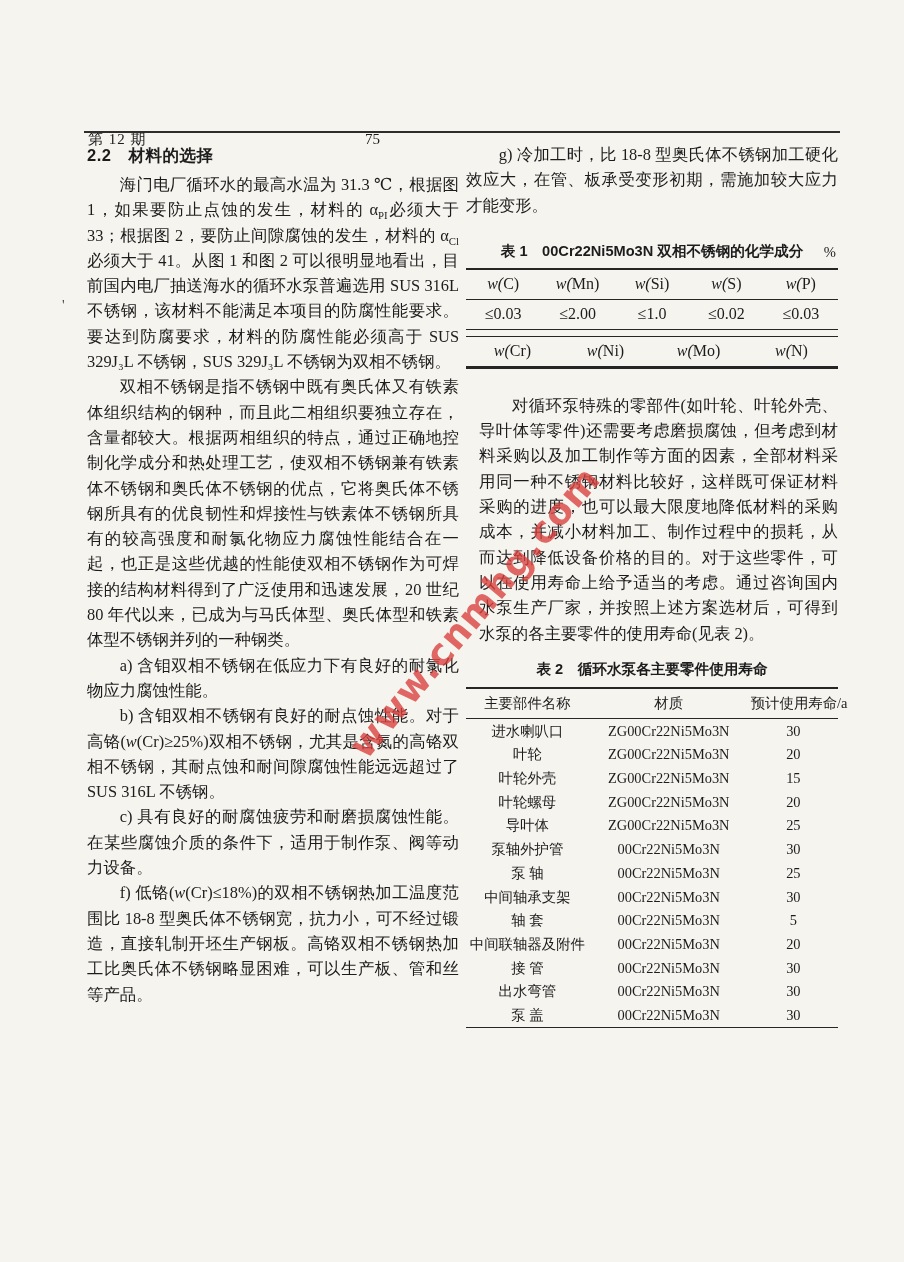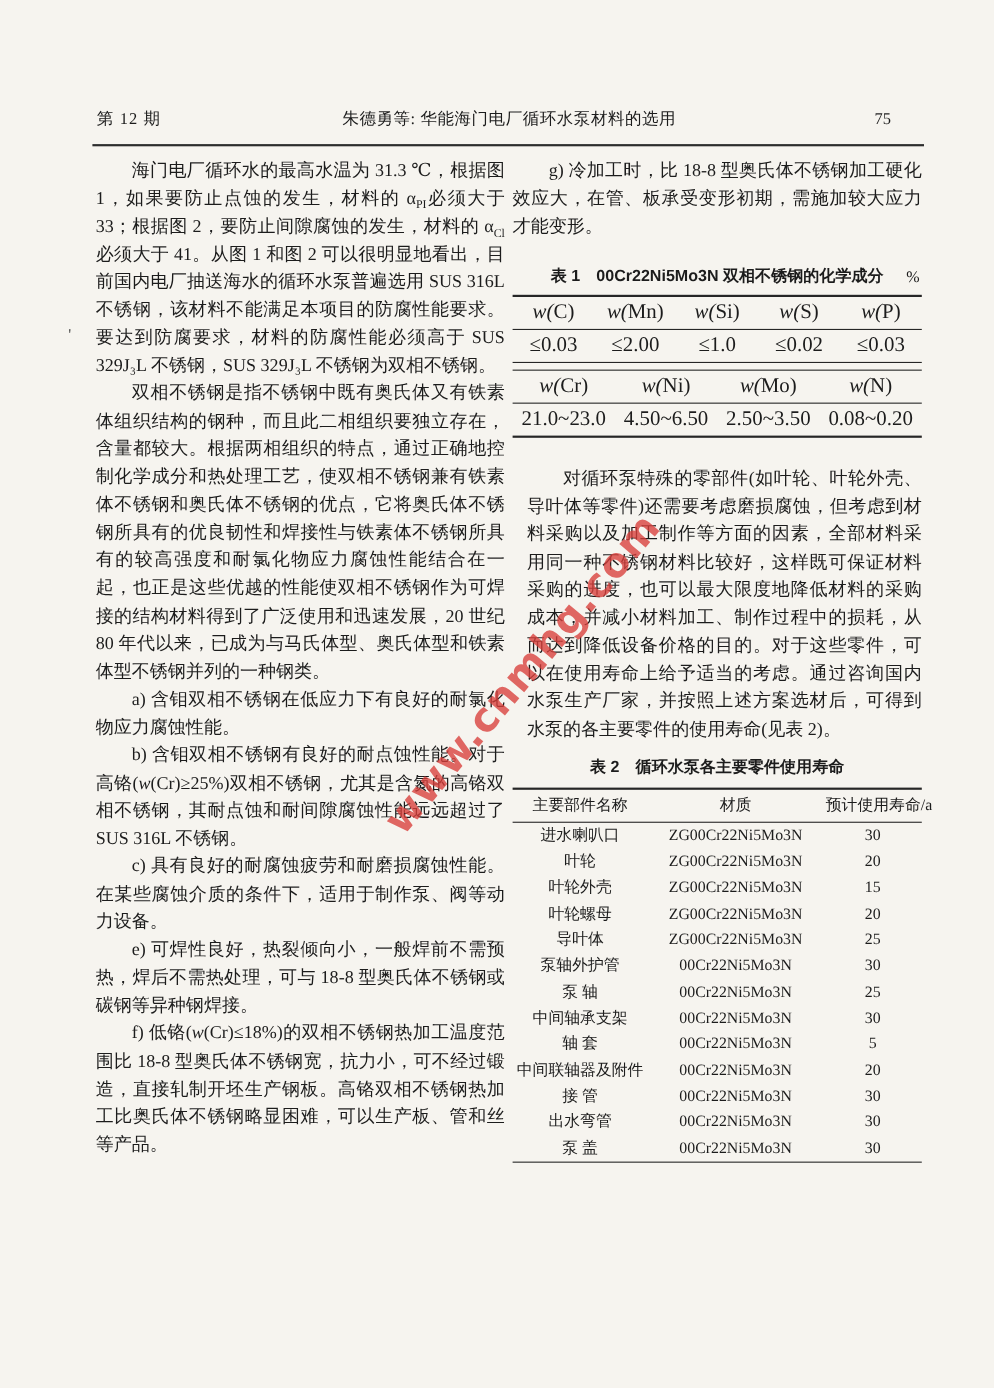--- a/index.html
+++ b/index.html
@@ -12,21 +12,21 @@
     position:relative;
     overflow:hidden;
   }
   .page{position:absolute;inset:0;}
 
   
   .hdr{
     position:absolute;top:99px;left:88px;width:750px;
     display:flex;align-items:baseline;font-size:15px;line-height:20px;
   }
-  .hdr .issue{width:160px;letter-spacing:1px;}
+  .hdr .issue{width:160px;letter-spacing:1px;margin-top:30px;}
   .hdr .title{flex:1;text-align:center;letter-spacing:.5px;}
   .hdr .pno{width:160px;text-align:right;padding-right:28px;box-sizing:border-box;}
   .hrule{
     position:absolute;left:84px;top:131px;width:756px;
     border-top:2.2px solid #2d2d2d;
   }
   .margin-mark{position:absolute;left:62px;top:297px;font-size:15px;color:#4a4a4a;}
 
   
   .col{
@@ -52,21 +52,21 @@
   }
   .t1cap{margin-top:23px;margin-bottom:7px;}
   .t1cap .unit{position:absolute;right:2px;top:1px;font-weight:normal;font-family:"Liberation Serif",serif;}
   .t2cap{margin-top:13px;margin-bottom:8px;text-align:center;}
 
   
   .trow{display:grid;align-items:center;text-align:center;}
   .tcell{padding:0 2px;white-space:nowrap;}
 
   
-  .tband{font-size:19px;line-height:18px;}
+  .tband{font-size:16px;line-height:18px;}
   .t1a{border-top:2.2px solid #262626;border-bottom:1px solid #262626;}
   .t1b{border-top:1px solid #262626;margin-top:6px;border-bottom:2.2px solid #262626;}
   .t1a .trow{grid-template-columns:repeat(5,1fr);height:29px;}
   .t1b .trow{grid-template-columns:repeat(4,1fr);height:29px;}
   .t1a .thead,.t1b .thead{border-bottom:1px solid #262626;}
   .t1a .thead .tcell::first-letter,
   .t1b .thead .tcell::first-letter{font-style:italic;}
 
   
   .t2{border-top:2.4px solid #262626;border-bottom:1.8px solid #262626;font-size:14.4px;line-height:18px;}
@@ -88,35 +88,34 @@
 </style>
 </head>
 <body>
 
 <div class="page">
 
   <div class="watermark">www.cnmhg.com</div>
 
   <div class="hdr">
     <span class="issue">第 12 期</span>
-    <span class="title">朱德勇等: 华能海门电厂循环水泵材料的选用</span>
     <span class="pno">75</span>
   </div>
   <div class="hrule"></div>
 
   <span class="margin-mark">'</span>
 
   <div class="col col-left">
+    <h3 class="heading">2.2　材料的选择</h3>
     <div>
         <p class="para"><span>海门电厂循环水的最高水温为 31.3 ℃，根据图 1，如果要防止点蚀的发生，材料的 α</span><sub>PI</sub><span>必须大于 33；根据图 2，要防止间隙腐蚀的发生，材料的 α</span><sub>Cl</sub><span>必须大于 41。从图 1 和图 2 可以很明显地看出，目前国内电厂抽送海水的循环水泵普遍选用 SUS 316L 不锈钢，该材料不能满足本项目的防腐性能要求。要达到防腐要求，材料的防腐性能必须高于 SUS 329J₃L 不锈钢，SUS 329J₃L 不锈钢为双相不锈钢。</span></p>
         <p class="para"><span>双相不锈钢是指不锈钢中既有奥氏体又有铁素体组织结构的钢种，而且此二相组织要独立存在，含量都较大。根据两相组织的特点，通过正确地控制化学成分和热处理工艺，使双相不锈钢兼有铁素体不锈钢和奥氏体不锈钢的优点，它将奥氏体不锈钢所具有的优良韧性和焊接性与铁素体不锈钢所具有的较高强度和耐氯化物应力腐蚀性能结合在一起，也正是这些优越的性能使双相不锈钢作为可焊接的结构材料得到了广泛使用和迅速发展，20 世纪 80 年代以来，已成为与马氏体型、奥氏体型和铁素体型不锈钢并列的一种钢类。</span></p>
         <p class="para"><span>a) 含钼双相不锈钢在低应力下有良好的耐氯化物应力腐蚀性能。</span></p>
         <p class="para"><span>b) 含钼双相不锈钢有良好的耐点蚀性能。对于高铬(</span><span style="font-style: italic;">w</span><span>(Cr)≥25%)双相不锈钢，尤其是含氮的高铬双相不锈钢，其耐点蚀和耐间隙腐蚀性能远远超过了 SUS 316L 不锈钢。</span></p>
         <p class="para"><span>c) 具有良好的耐腐蚀疲劳和耐磨损腐蚀性能。在某些腐蚀介质的条件下，适用于制作泵、阀等动力设备。</span></p>
-        <p class="para"><span>e) 可焊性良好，热裂倾向小，一般焊前不需预热，焊后不需热处理，可与 18-8 型奥氏体不锈钢或碳钢等异种钢焊接。</span></p>
         <p class="para"><span>f) 低铬(</span><span style="font-style: italic;">w</span><span>(Cr)≤18%)的双相不锈钢热加工温度范围比 18-8 型奥氏体不锈钢宽，抗力小，可不经过锻造，直接轧制开坯生产钢板。高铬双相不锈钢热加工比奥氏体不锈钢略显困难，可以生产板、管和丝等产品。</span></p>
       </div>
   </div>
 
   <div class="col col-right">
     <div>
         <p class="para"><span>g) 冷加工时，比 18-8 型奥氏体不锈钢加工硬化效应大，在管、板承受变形初期，需施加较大应力才能变形。</span></p>
       </div>
 
     <div class="tbl-caption t1cap">
@@ -139,26 +138,20 @@
           <div class="tcell">≤0.03</div>
         </div>
       </div>
     <div class="tband t1b">
         <div class="trow thead">
           <div class="tcell">w(Cr)</div>
           <div class="tcell">w(Ni)</div>
           <div class="tcell">w(Mo)</div>
           <div class="tcell">w(N)</div>
         </div>
-        <div class="trow">
-          <div class="tcell">21.0~23.0</div>
-          <div class="tcell">4.50~6.50</div>
-          <div class="tcell">2.50~3.50</div>
-          <div class="tcell">0.08~0.20</div>
-        </div>
       </div>
 
     <div class="pmid">
         <p class="para"><span>对循环泵特殊的零部件(如叶轮、叶轮外壳、导叶体等零件)还需要考虑磨损腐蚀，但考虑到材料采购以及加工制作等方面的因素，全部材料采用同一种不锈钢材料比较好，这样既可保证材料采购的进度，也可以最大限度地降低材料的采购成本，并减小材料加工、制作过程中的损耗，从而达到降低设备价格的目的。对于这些零件，可以在使用寿命上给予适当的考虑。通过咨询国内水泵生产厂家，并按照上述方案选材后，可得到水泵的各主要零件的使用寿命(见表 2)。</span></p>
       </div>
 
     <div class="tbl-caption t2cap">表 2　循环水泵各主要零件使用寿命</div>
     <div class="t2">
         <div class="trow thead">
           <div class="tcell">主要部件名称</div>

